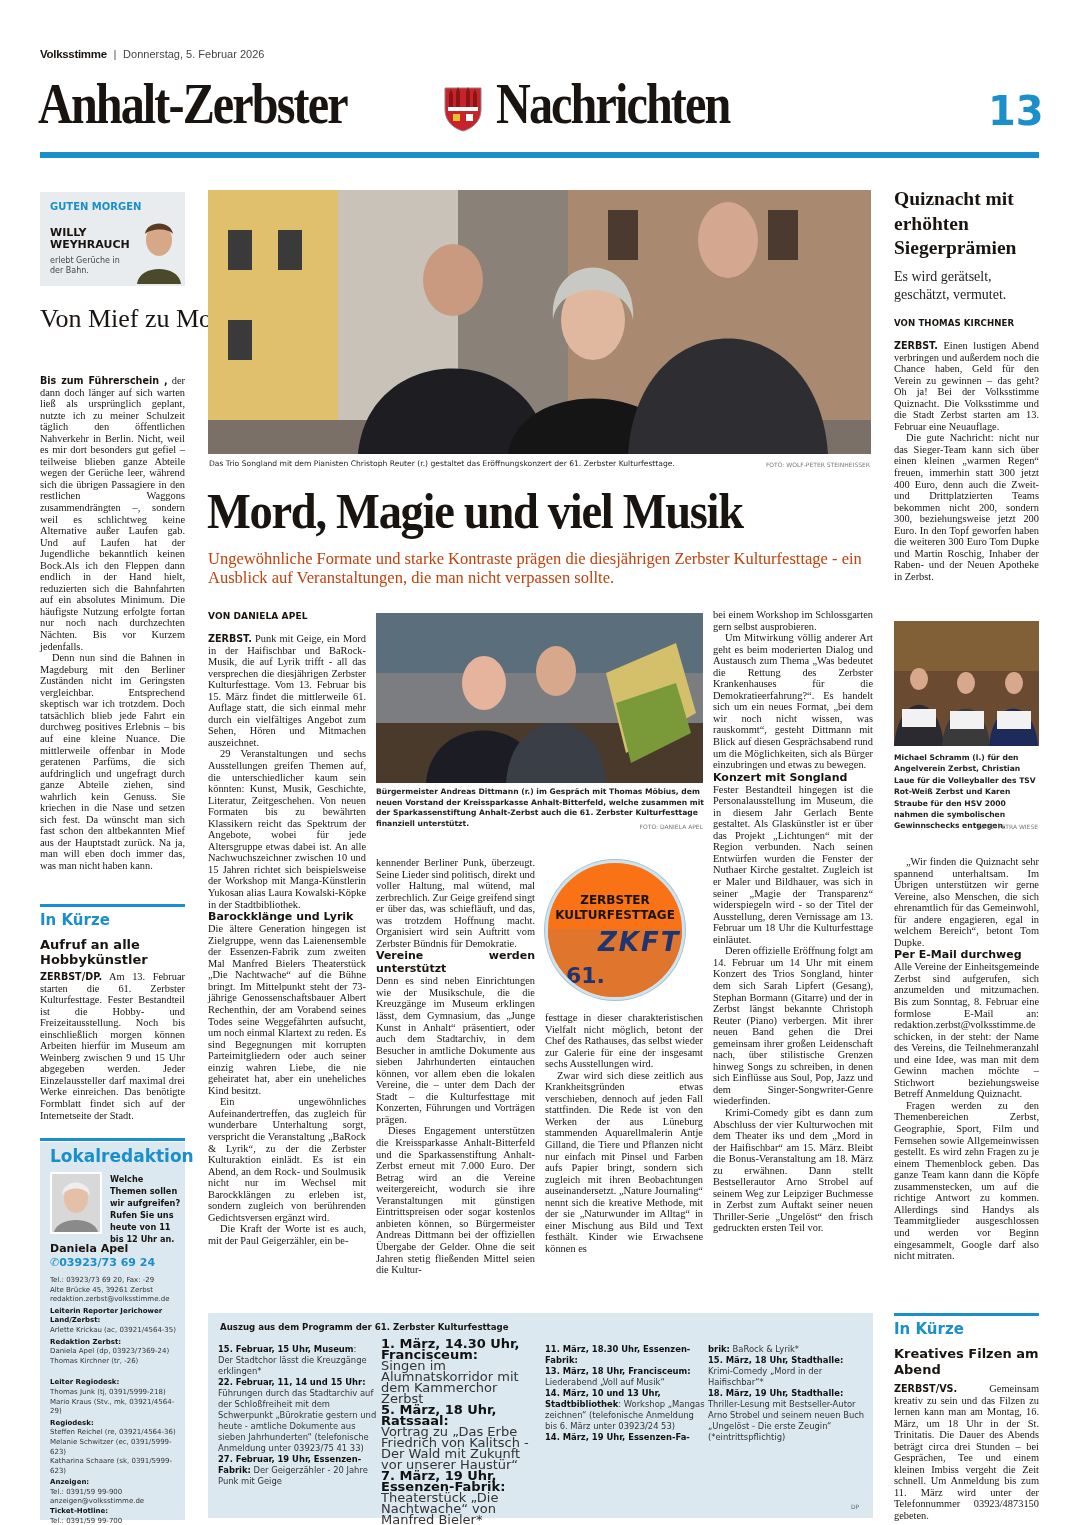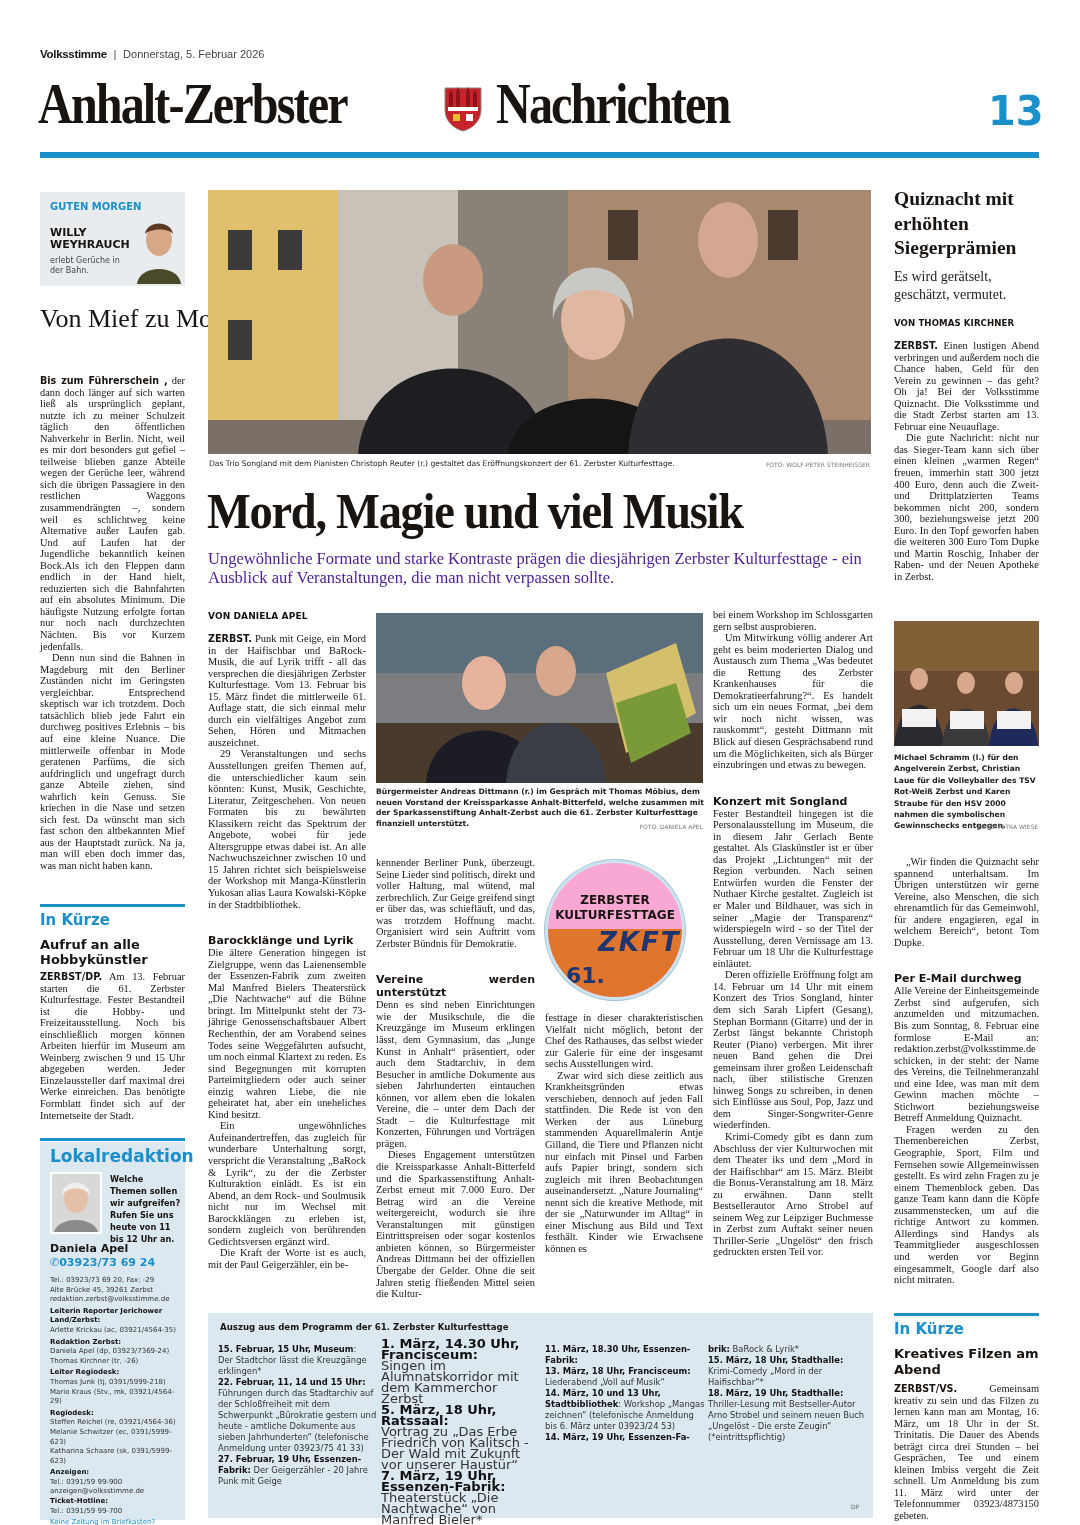--- a/index.html
+++ b/index.html
@@ -5,21 +5,21 @@
 *{box-sizing:border-box;margin:0;padding:0}
 body{width:1080px;height:1525px;background:#fff;position:relative;overflow:hidden;font-family:"DejaVu Serif",serif;color:#1a1410}
 .abs{position:absolute}
 .sans{font-family:"DejaVu Sans","Liberation Sans",sans-serif}
 .serif{font-family:"Liberation Serif","DejaVu Serif",serif}
 .cond{font-family:"Liberation Sans",sans-serif}
 .body{font-family:"Liberation Serif",serif;font-size:10.4px;line-height:11.55px;text-align:justify;hyphens:auto}
 .body p{text-indent:0}
 .body p+p{text-indent:12px}
 .lead{font-family:"DejaVu Sans",sans-serif;font-weight:bold;font-size:9.6px}
-.subh{font-family:"DejaVu Sans",sans-serif;font-weight:bold;font-size:11px;line-height:13px;margin-top:24px}
+.subh{font-family:"DejaVu Sans",sans-serif;font-weight:bold;font-size:11px;line-height:13px;margin-top:0}
 .byline{font-family:"DejaVu Sans",sans-serif;font-weight:bold;font-size:9px;letter-spacing:.1px}
 .caption{font-family:"DejaVu Sans",sans-serif;font-size:8px;line-height:10.5px;color:#222}
 .credit{font-family:"DejaVu Sans",sans-serif;font-size:6px;color:#777;text-align:right}
 .blue-rule{background:#1a8fc9}
 .kurze{font-family:"DejaVu Sans",sans-serif;font-weight:bold;color:#1a8fc9;font-size:15px}
 .photo{overflow:hidden}
 </style>
 </head>
 <body>
 
@@ -95,21 +95,21 @@
   <div class="abs sans" style="left:10px;top:114px;font-size:11px;font-weight:bold;color:#1a8fc9"><span>✆</span><span>03923/73 69 24</span></div>
   <div class="abs sans" style="left:10px;top:134px;width:135px;font-size:7px;line-height:9.6px;color:#333">
     <div>Tel.: 03923/73 69 20, Fax: -29</div>
     <div>Alte Brücke 45, 39261 Zerbst</div>
     <div>redaktion.zerbst@volksstimme.de</div>
     <div style="margin-top:2px;font-weight:bold;color:#111">Leiterin Reporter Jerichower Land/Zerbst:</div>
     <div>Arlette Krickau (ac, 03921/4564-35)</div>
     <div style="margin-top:2px;font-weight:bold;color:#111">Redaktion Zerbst:</div>
     <div>Daniela Apel (dp, 03923/7369-24)</div>
     <div>Thomas Kirchner (tr, -26)</div>
-    <div style="margin-top:2px;font-weight:bold;color:#111">Leiter Regiodesk:</div>
+    <div style="margin-top:12px;font-weight:bold;color:#111">Leiter Regiodesk:</div>
     <div>Thomas Junk (tj, 0391/5999-218)</div>
     <div>Mario Kraus (Stv., mk, 03921/4564-29)</div>
     <div style="margin-top:2px;font-weight:bold;color:#111">Regiodesk:</div>
     <div>Steffen Reichel (re, 03921/4564-36)</div>
     <div>Melanie Schwitzer (ec, 0391/5999-623)</div>
     <div>Katharina Schaare (sk, 0391/5999-623)</div>
     <div style="margin-top:2px;font-weight:bold;color:#111">Anzeigen:</div>
     <div>Tel.: 0391/59 99-900</div>
     <div>anzeigen@volksstimme.de</div>
     <div style="margin-top:0;font-weight:bold;color:#111">Ticket-Hotline:</div>
@@ -137,21 +137,21 @@
     <path d="M345 130 C340 60 430 60 425 130 C420 90 350 90 345 130Z" fill="#c8c8c4"></path>
     <path d="M300 264 C310 190 460 190 470 264Z" fill="#151515"></path>
     <ellipse cx="520" cy="50" rx="30" ry="38" fill="#d4a890"></ellipse>
     <path d="M420 264 C430 110 610 110 620 264Z" fill="#2e2e32"></path>
   </svg>
 </div>
 <div class="abs caption" style="left:209px;top:459px;font-size:7.6px">Das Trio Songland mit dem Pianisten Christoph Reuter (r.) gestaltet das Eröffnungskonzert der 61. Zerbster Kulturfesttage.</div>
 <div class="abs credit" style="left:760px;top:461px;width:110px">FOTO: WOLF-PETER STEINHEISSER</div>
 
 <div class="abs serif" style="left:207px;top:481px;font-size:50px;font-weight:bold;letter-spacing:-1.4px;line-height:60px;transform:scaleX(.93);transform-origin:left">Mord, Magie und viel Musik</div>
-<div class="abs serif" style="left:208px;top:549px;width:666px;font-size:16.5px;line-height:19px;color:#4c1d95">Ungewöhnliche Formate und starke Kontraste prägen die diesjährigen Zerbster Kulturfesttage - ein Ausblick auf Veranstaltungen, die man nicht verpassen sollte.</div>
+<div class="abs serif" style="left:208px;top:549px;width:666px;font-size:16.5px;line-height:19px;color:#c2410c">Ungewöhnliche Formate und starke Kontraste prägen die diesjährigen Zerbster Kulturfesttage - ein Ausblick auf Veranstaltungen, die man nicht verpassen sollte.</div>
 <div class="abs byline" style="left:208px;top:611px">VON DANIELA APEL</div>
 
 <div class="abs body" style="left:208px;top:633px;width:158px">
   <p><span class="lead">ZERBST.</span> <span>Punk mit Geige, ein Mord in der Haifischbar und BaRock-Musik, die auf Lyrik trifft - all das versprechen die diesjährigen Zerbster Kulturfesttage. Vom 13. Februar bis 15. März findet die mittlerweile 61. Auflage statt, die sich einmal mehr durch ein vielfältiges Angebot zum Sehen, Hören und Mitmachen auszeichnet.</span></p>
   <p>29 Veranstaltungen und sechs Ausstellungen greifen Themen auf, die unterschiedlicher kaum sein könnten: Kunst, Musik, Geschichte, Literatur, Zeitgeschehen. Von neuen Formaten bis zu bewährten Klassikern reicht das Spektrum der Angebote, wobei für jede Altersgruppe etwas dabei ist. An alle Nachwuchszeichner zwischen 10 und 15 Jahren richtet sich beispielsweise der Workshop mit Manga-Künstlerin Yukosan alias Laura Kowalski-Köpke in der Stadtbibliothek.</p>
   <div class="subh" style="text-indent:0">Barockklänge und Lyrik</div>
   <p style="text-indent:0">Die ältere Generation hingegen ist Zielgruppe, wenn das Laienensemble der Essenzen-Fabrik zum zweiten Mal Manfred Bielers Theaterstück „Die Nachtwache“ auf die Bühne bringt. Im Mittelpunkt steht der 73-jährige Genossenschaftsbauer Albert Rechenthin, der am Vorabend seines Todes seine Weggefährten aufsucht, um noch einmal Klartext zu reden. Es sind Begegnungen mit korrupten Parteimitgliedern oder auch seiner einzig wahren Liebe, die nie geheiratet hat, aber ein uneheliches Kind besitzt.</p>
   <p>Ein ungewöhnliches Aufeinandertreffen, das zugleich für wunderbare Unterhaltung sorgt, verspricht die Veranstaltung „BaRock &amp; Lyrik“, zu der die Zerbster Kulturaktion einlädt. Es ist ein Abend, an dem Rock- und Soulmusik nicht nur im Wechsel mit Barockklängen zu erleben ist, sondern zugleich von berührenden Gedichtsversen ergänzt wird.</p>
   <p>Die Kraft der Worte ist es auch, mit der Paul Geigerzähler, ein be-</p>
 </div>
@@ -172,21 +172,21 @@
 <div class="abs caption" style="left:376px;top:787px;width:328px;font-size:7.6px;font-weight:bold">Bürgermeister Andreas Dittmann (r.) im Gespräch mit Thomas Möbius, dem neuen Vorstand der Kreissparkasse Anhalt-Bitterfeld, welche zusammen mit der Sparkassenstiftung Anhalt-Zerbst auch die 61. Zerbster Kulturfesttage finanziell unterstützt.</div>
 <div class="abs credit" style="left:600px;top:823px;width:103px">FOTO: DANIELA APEL</div>
 
 <div class="abs body" style="left:376px;top:857px;width:159px">
   <p>kennender Berliner Punk, überzeugt. Seine Lieder sind politisch, direkt und voller Haltung, mal wütend, mal zerbrechlich. Zur Geige greifend singt er über das, was schiefläuft, und das, was trotzdem Hoffnung macht. Organisiert wird sein Auftritt vom Zerbster Bündnis für Demokratie.</p>
   <div class="subh">Vereine werden unterstützt</div>
   <p style="text-indent:0">Denn es sind neben Einrichtungen wie der Musikschule, die die Kreuzgänge im Museum erklingen lässt, dem Gymnasium, das „Junge Kunst in Anhalt“ präsentiert, oder auch dem Stadtarchiv, in dem Besucher in amtliche Dokumente aus sieben Jahrhunderten eintauchen können, vor allem eben die lokalen Vereine, die – unter dem Dach der Stadt – die Kulturfesttage mit Konzerten, Führungen und Vorträgen prägen.</p>
   <p>Dieses Engagement unterstützen die Kreissparkasse Anhalt-Bitterfeld und die Sparkassenstiftung Anhalt-Zerbst erneut mit 7.000 Euro. Der Betrag wird an die Vereine weitergereicht, wodurch sie ihre Veranstaltungen mit günstigen Eintrittspreisen oder sogar kostenlos anbieten können, so Bürgermeister Andreas Dittmann bei der offiziellen Übergabe der Gelder. Ohne die seit Jahren stetig fließenden Mittel seien die Kultur-</p>
 </div>
 
-<div class="abs" style="left:545px;top:860px;width:140px;height:140px;border-radius:50%;background:#f9a8d4;border:3px solid #cfe3ee;box-shadow:0 0 0 1px #9ec4d8;overflow:hidden">
+<div class="abs" style="left:545px;top:860px;width:140px;height:140px;border-radius:50%;background:#f97316;border:3px solid #cfe3ee;box-shadow:0 0 0 1px #9ec4d8;overflow:hidden">
   <div class="abs sans" style="left:0;top:30px;width:134px;text-align:center;font-size:12px;font-weight:bold;line-height:15px">
     <div>ZERBSTER</div>
     <div>KULTURFESTTAGE</div>
   </div>
   <div class="abs" style="left:0;top:66px;width:140px;height:74px;background:#e0752e"></div>
   <div class="abs sans" style="left:50px;top:64px;font-size:26px;font-weight:bold;color:#1e3570;letter-spacing:2px;font-style:italic">ZKFT</div>
   <div class="abs sans" style="left:18px;top:100px;font-size:22px;font-weight:bold;color:#1e3570">61.</div>
 </div>
 
 <div class="abs body" style="left:545px;top:1012px;width:158px">

